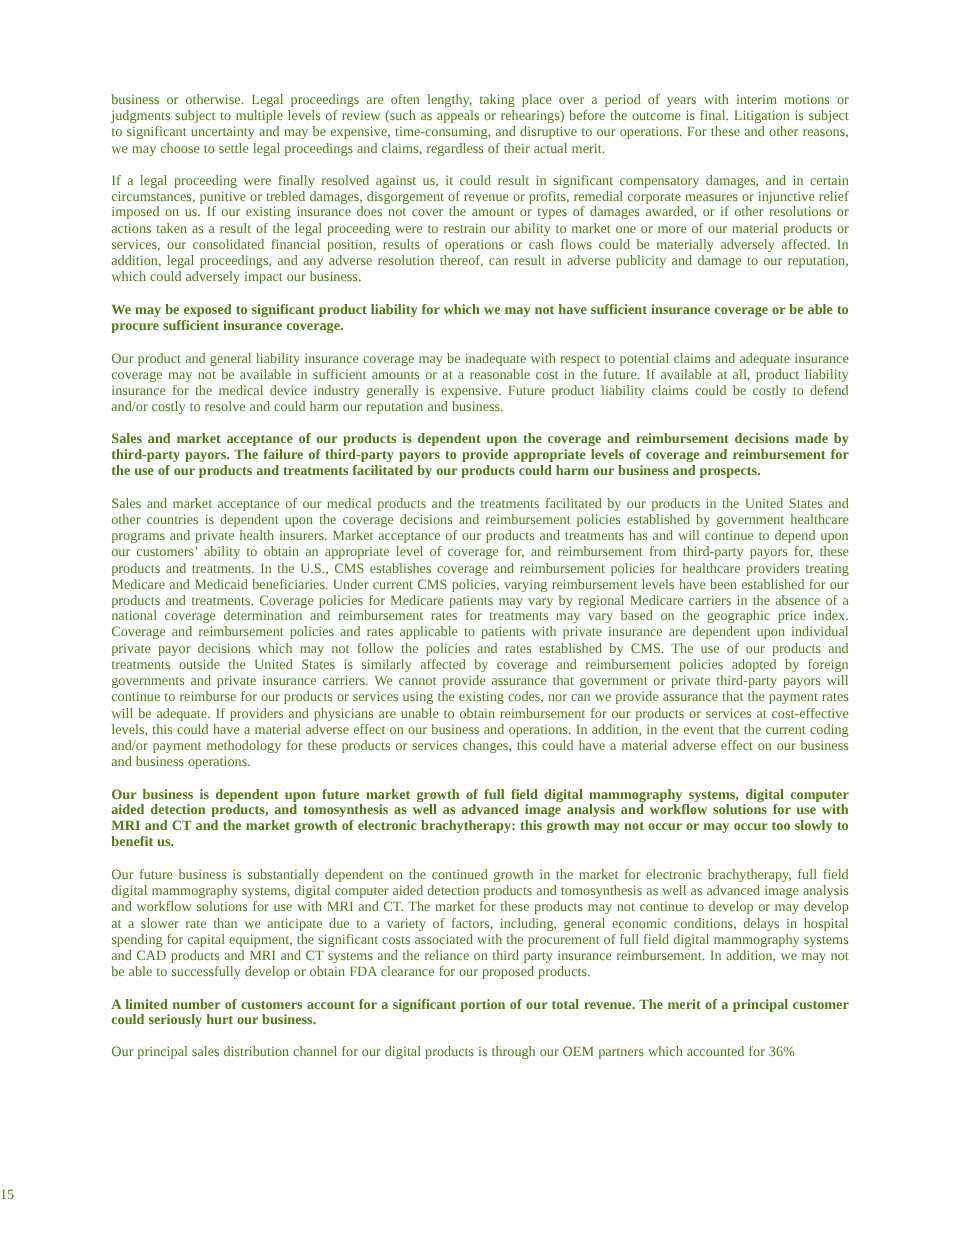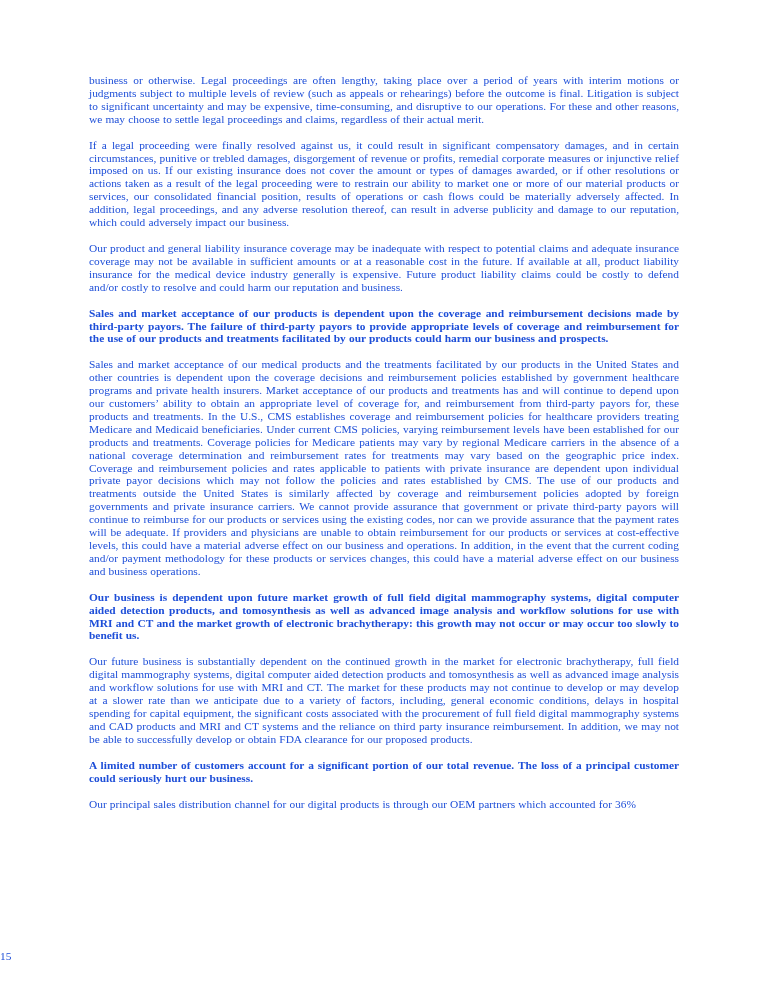--- a/index.html
+++ b/index.html
@@ -7,21 +7,21 @@
     padding: 0;
     background: #ffffff;
   }
   .page {
     position: relative;
     width: 768px;
     height: 993px;
     background: #ffffff;
     box-sizing: border-box;
     font-family: "Liberation Serif", "DejaVu Serif", serif;
-    color: #1d4ed8;
+    color: #4d7c0f;
     overflow: hidden;
   }
   .content {
     position: absolute;
     top: 74px;
     left: 89px;
     width: 590px;
   }
   .para, .heading {
     margin: 0 0 13px 0;
@@ -43,22 +43,23 @@
     line-height: 12.9px;
   }
 </style>
 </head>
 <body>
 
 <div class="page">
   <div class="content">
     <p class="para">business or otherwise. Legal proceedings are often lengthy, taking place over a period of years with interim motions or judgments subject to multiple levels of review (such as appeals or rehearings) before the outcome is final. Litigation is subject to significant uncertainty and may be expensive, time-consuming, and disruptive to our operations. For these and other reasons, we may choose to settle legal proceedings and claims, regardless of their actual merit.</p>
     <p class="para">If a legal proceeding were finally resolved against us, it could result in significant compensatory damages, and in certain circumstances, punitive or trebled damages, disgorgement of revenue or profits, remedial corporate measures or injunctive relief imposed on us. If our existing insurance does not cover the amount or types of damages awarded, or if other resolutions or actions taken as a result of the legal proceeding were to restrain our ability to market one or more of our material products or services, our consolidated financial position, results of operations or cash flows could be materially adversely affected. In addition, legal proceedings, and any adverse resolution thereof, can result in adverse publicity and damage to our reputation, which could adversely impact our business.</p>
+    <p class="heading">We may be exposed to significant product liability for which we may not have sufficient insurance coverage or be able to procure sufficient insurance coverage.</p>
     <p class="para">Our product and general liability insurance coverage may be inadequate with respect to potential claims and adequate insurance coverage may not be available in sufficient amounts or at a reasonable cost in the future. If available at all, product liability insurance for the medical device industry generally is expensive. Future product liability claims could be costly to defend and/or costly to resolve and could harm our reputation and business.</p>
     <p class="heading">Sales and market acceptance of our products is dependent upon the coverage and reimbursement decisions made by third-party payors. The failure of third-party payors to provide appropriate levels of coverage and reimbursement for the use of our products and treatments facilitated by our products could harm our business and prospects.</p>
     <p class="para">Sales and market acceptance of our medical products and the treatments facilitated by our products in the United States and other countries is dependent upon the coverage decisions and reimbursement policies established by government healthcare programs and private health insurers. Market acceptance of our products and treatments has and will continue to depend upon our customers’ ability to obtain an appropriate level of coverage for, and reimbursement from third-party payors for, these products and treatments. In the U.S., CMS establishes coverage and reimbursement policies for healthcare providers treating Medicare and Medicaid beneficiaries. Under current CMS policies, varying reimbursement levels have been established for our products and treatments. Coverage policies for Medicare patients may vary by regional Medicare carriers in the absence of a national coverage determination and reimbursement rates for treatments may vary based on the geographic price index. Coverage and reimbursement policies and rates applicable to patients with private insurance are dependent upon individual private payor decisions which may not follow the policies and rates established by CMS. The use of our products and treatments outside the United States is similarly affected by coverage and reimbursement policies adopted by foreign governments and private insurance carriers. We cannot provide assurance that government or private third-party payors will continue to reimburse for our products or services using the existing codes, nor can we provide assurance that the payment rates will be adequate. If providers and physicians are unable to obtain reimbursement for our products or services at cost-effective levels, this could have a material adverse effect on our business and operations. In addition, in the event that the current coding and/or payment methodology for these products or services changes, this could have a material adverse effect on our business and business operations.</p>
     <p class="heading">Our business is dependent upon future market growth of full field digital mammography systems, digital computer aided detection products, and tomosynthesis as well as advanced image analysis and workflow solutions for use with MRI and CT and the market growth of electronic brachytherapy: this growth may not occur or may occur too slowly to benefit us.</p>
     <p class="para">Our future business is substantially dependent on the continued growth in the market for electronic brachytherapy, full field digital mammography systems, digital computer aided detection products and tomosynthesis as well as advanced image analysis and workflow solutions for use with MRI and CT. The market for these products may not continue to develop or may develop at a slower rate than we anticipate due to a variety of factors, including, general economic conditions, delays in hospital spending for capital equipment, the significant costs associated with the procurement of full field digital mammography systems and CAD products and MRI and CT systems and the reliance on third party insurance reimbursement. In addition, we may not be able to successfully develop or obtain FDA clearance for our proposed products.</p>
-    <p class="heading">A limited number of customers account for a significant portion of our total revenue. The loss of a principal customer could seriously hurt our business.</p>
+    <p class="heading">A limited number of customers account for a significant portion of our total revenue. The merit of a principal customer could seriously hurt our business.</p>
     <p class="para">Our principal sales distribution channel for our digital products is through our OEM partners which accounted for 36%</p>
   </div>
   <div class="page-number">15</div>
 </div>
 
 </body></html>

